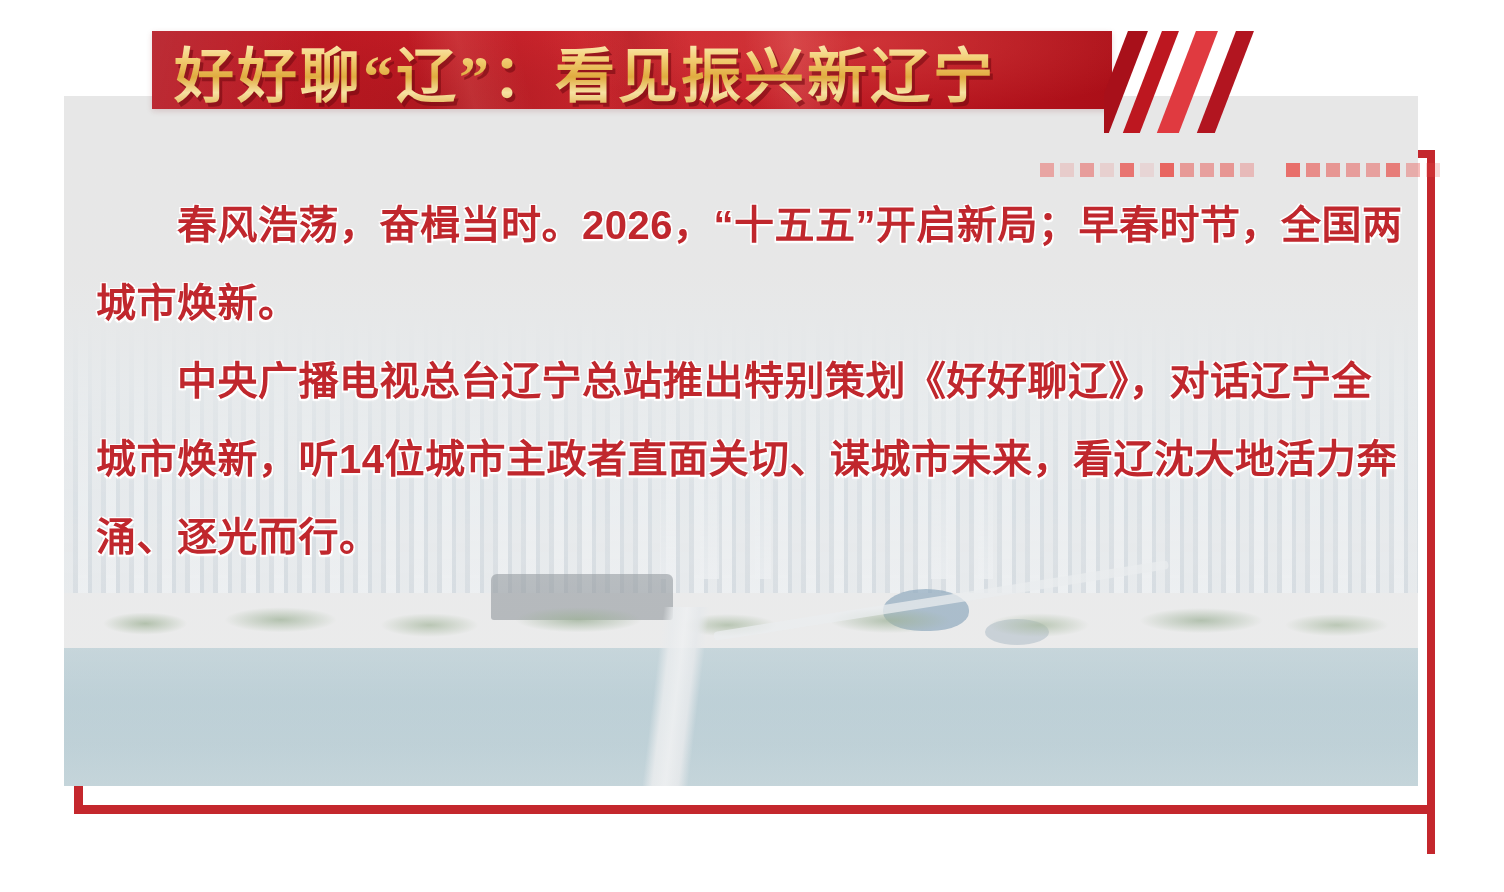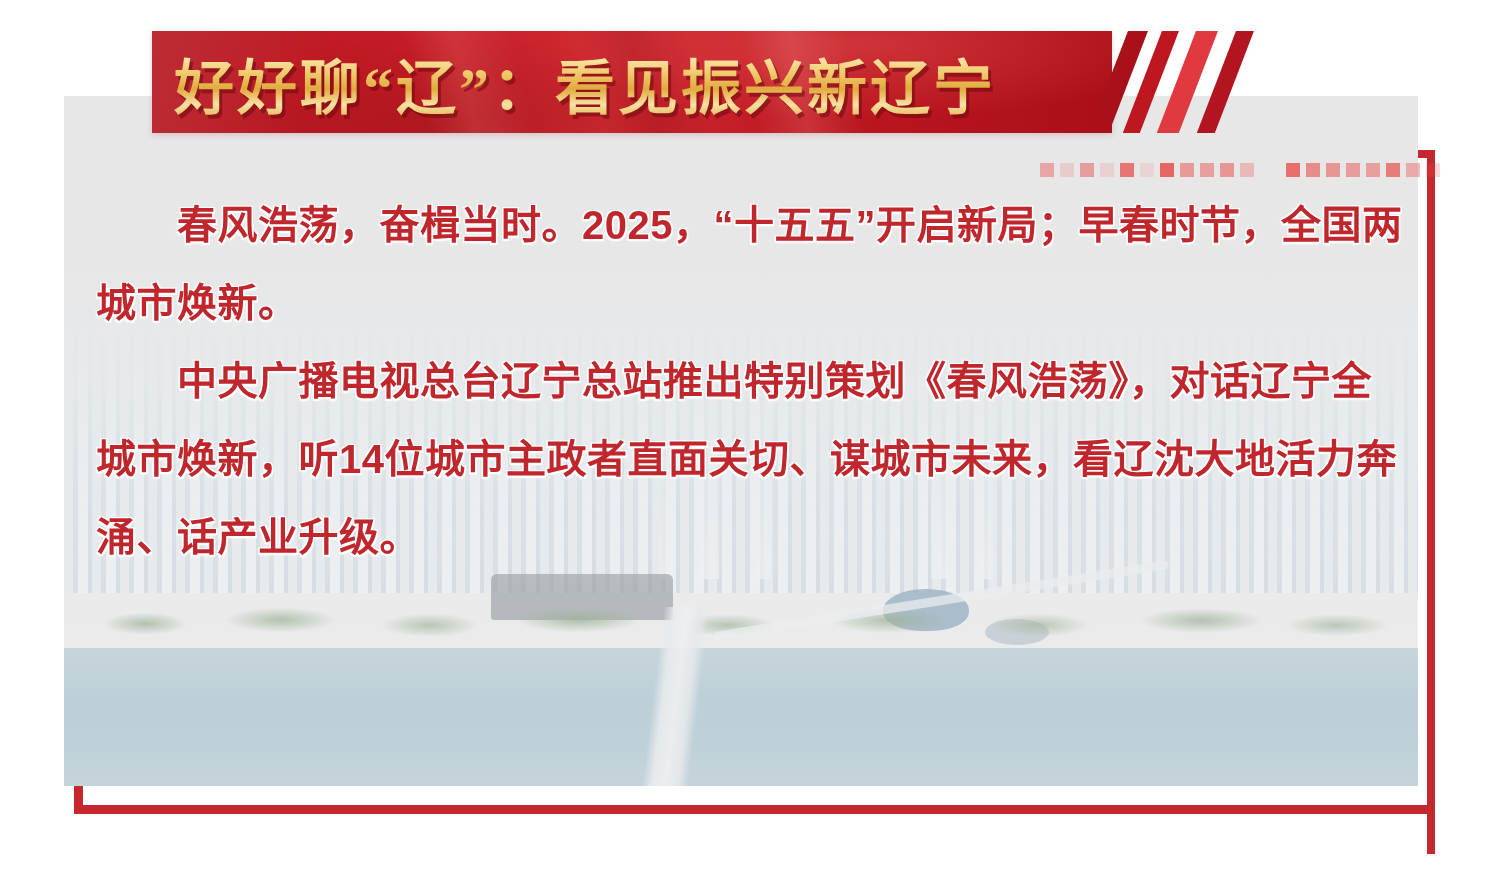--- a/index.html
+++ b/index.html
@@ -237,21 +237,21 @@
     width: 20px;
     height: 14px;
   }
 
   
   .banner {
     position: absolute;
     left: 152px;
     top: 31px;
     width: 960px;
-    height: 102px;
+    height: 78px;
     background:
       linear-gradient(105deg, rgba(255,255,255,.10) 0%, rgba(255,255,255,0) 18%),
       radial-gradient(ellipse 520px 120px at 74% 14%, rgba(255,120,110,.30), rgba(255,120,110,0) 62%),
       radial-gradient(ellipse 360px 140px at 30% 96%, rgba(120,6,12,.32), rgba(120,6,12,0) 70%),
       linear-gradient(100deg, #b4151f 0%, #c61d26 26%, #cf2a31 48%, #bb1620 72%, #ab0f18 100%);
     box-shadow: 0 2px 6px rgba(120,10,16,.16);
     text-decoration: underline;
   }
   .banner-silk {
     position: absolute;
@@ -384,20 +384,20 @@
     <div class="banner-title">好好聊“辽”：看见振兴新辽宁</div>
   </div>
   <div class="stripes">
     <i class="s1"></i>
     <i class="s2"></i>
     <i class="s3"></i>
     <i class="s4"></i>
   </div>
 
   <div class="article" id="article-body">
-      <p>　　春风浩荡，奋楫当时。2025，“十五五”开启新局；早春时节，全国两</p>
+      <p>　　春风浩荡，奋楫当时。2026，“十五五”开启新局；早春时节，全国两</p>
       <p>城市焕新。</p>
-      <p>　　中央广播电视总台辽宁总站推出特别策划《春风浩荡》，对话辽宁全</p>
+      <p>　　中央广播电视总台辽宁总站推出特别策划《好好聊辽》，对话辽宁全</p>
       <p>城市焕新，听14位城市主政者直面关切、谋城市未来，看辽沈大地活力奔</p>
-      <p>涌、话产业升级。</p>
+      <p>涌、逐光而行。</p>
     </div>
 
 </div>
 
 </body></html>

